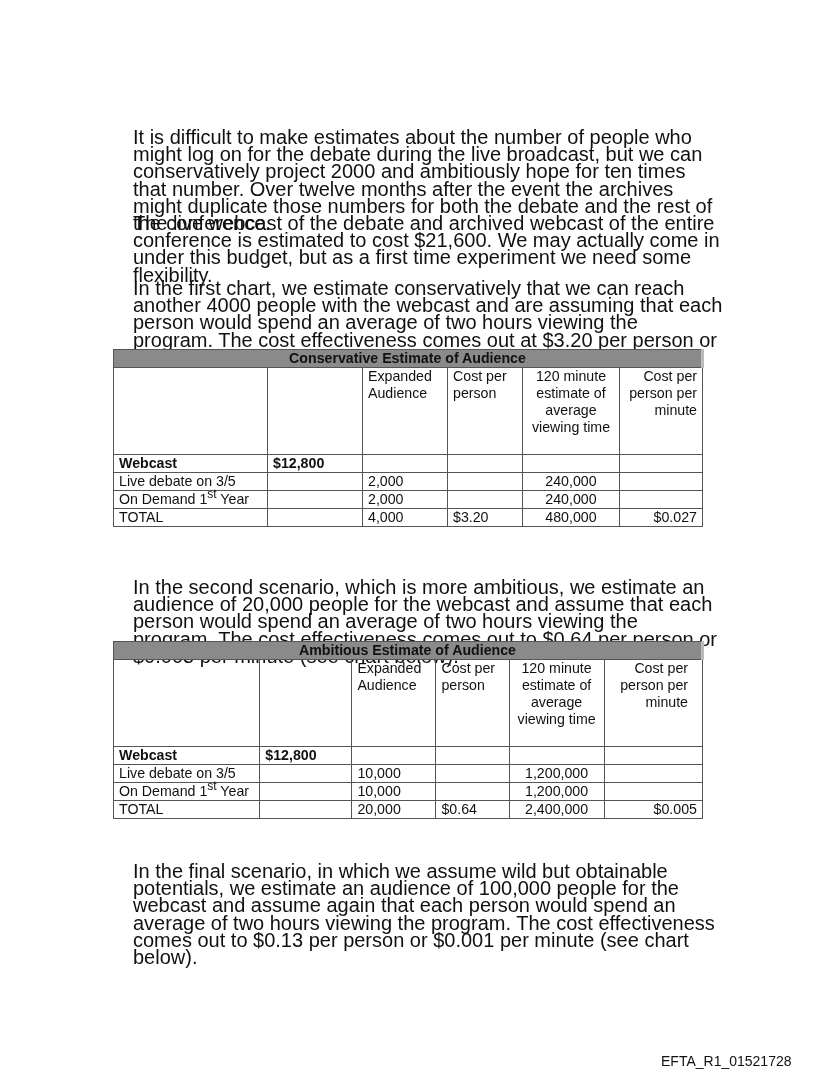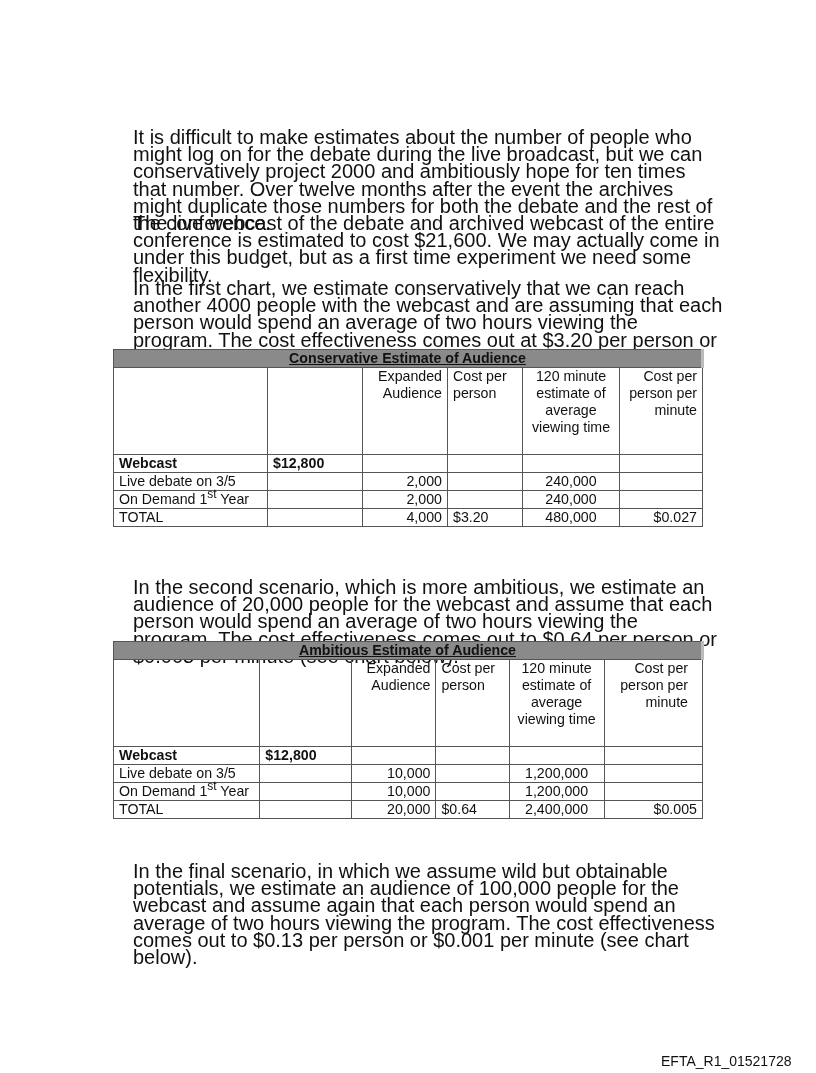--- a/index.html
+++ b/index.html
@@ -14,25 +14,24 @@
   table.est {
     position: absolute; left: 113px; width: 591px;
     border-collapse: collapse; font-size: 14.2px; line-height: 17px;
   }
   table.est td, table.est th {
     border: 1px solid #555; padding: 0 5px; vertical-align: top;
   }
   table.est .title-row th {
     background: #8a8a8a; font-weight: bold; text-align: center; padding: 0;
     border-right: 3px solid #bbb;
-    text-decoration: underline;
   }
   .c1 { width: 143px; }
   .c2 { width: 84px; }
-  .c3 { width: 74px; text-align: right; }
+  .c3 { width: 74px; text-align: left; }
   .c4 { width: 64px; }
   .c5 { width: 86px; text-align: center; margin-left: 46px; }
   .c6 { width: 72px; text-align: right; }
   .hdr td { height: 86px; }
   .bold { font-weight: bold; margin-left: 28px; }
   sup { font-size: 12px; line-height: 0; }
   .footer {
     position: absolute; left: 661px; top: 1053px; font-size: 14px;
   }
 </style>

